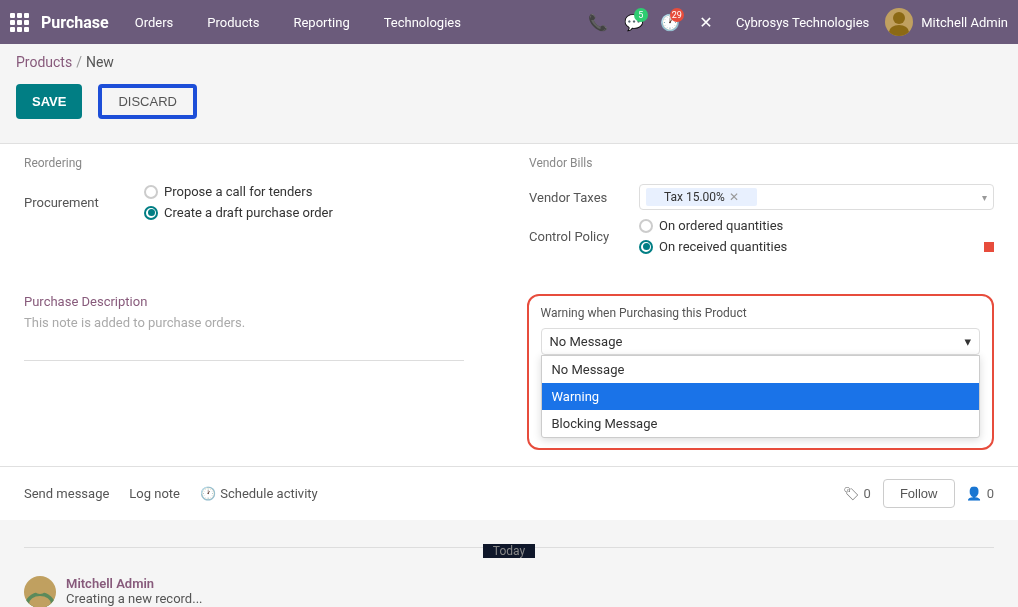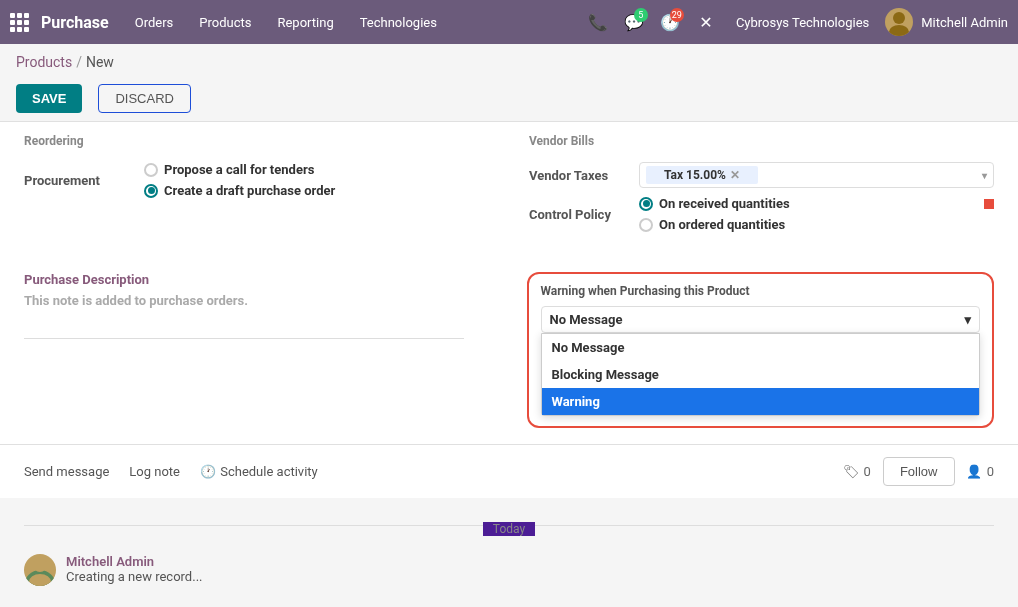--- a/index.html
+++ b/index.html
@@ -13,21 +13,21 @@
       height: 44px;
       padding: 0 10px;
       color: white;
       gap: 4px;
     }
     .topnav-logo {
       display: flex; align-items: center; gap: 8px; font-weight: bold; font-size: 16px; color: white; margin-right: 10px;
     }
     .grid-icon { display: grid; grid-template-columns: repeat(3,5px); gap: 2px; margin-right: 4px; }
     .grid-icon span { width: 5px; height: 5px; background: white; border-radius: 1px; display: block; }
-    .topnav-menu { display: flex; align-items: center; gap: 2px; flex: 1; }
+    .topnav-menu { display: flex; align-items: center; gap: 10px; flex: 1; }
     .topnav-item { color: white; padding: 6px 12px; border-radius: 4px; cursor: pointer; font-size: 13px; text-decoration: none; }
     .topnav-icons { display: flex; align-items: center; gap: 8px; color: white; }
     .nav-icon { width: 28px; height: 28px; display: flex; align-items: center; justify-content: center; cursor: pointer; font-size: 16px; color: white; position: relative; }
     .badge { position: absolute; top: 0; right: 0; background: #e74c3c; color: white; font-size: 9px; min-width: 14px; height: 14px; border-radius: 7px; display: flex; align-items: center; justify-content: center; padding: 0 2px; }
     .badge-green { background: #2ecc71; }
     .topnav-company { font-size: 13px; color: white; margin: 0 8px; }
     .avatar { width: 28px; height: 28px; border-radius: 50%; background: #c0a060; display: flex; align-items: center; justify-content: center; overflow: hidden; }
     .user-name { font-size: 13px; color: white; }
 
     
@@ -42,30 +42,29 @@
     .breadcrumb-sep { color: #999; }
     .breadcrumb-current { color: #555; }
 
     
     .toolbar { padding: 8px 16px; display: flex; gap: 16px; background: #f5f5f5; }
     .btn-save {
       background: #017e84; color: white; border: none; padding: 6px 16px;
       border-radius: 4px; cursor: pointer; font-size: 13px; font-weight: 600;
     }
     .btn-discard {
-      background: transparent; color: #555; border: 1px solid #1d4ed8; padding: 6px 16px;
+      background: transparent; color: #555; border: 4px solid #1d4ed8; padding: 6px 16px;
       border-radius: 4px; cursor: pointer; font-size: 13px;
     }
 
     
     .main-content {
       background: white;
-      margin: 0 0 0 0;
+      margin: 16px 0 0 0;
       border-top: 1px solid #e0e0e0;
-      font-weight: bold;
     }
 
     
     .form-section {
       padding: 12px 24px;
       background: white;
     }
     .section-header {
       font-size: 12px; color: #888; margin-bottom: 10px; padding-bottom: 4px;
     }
@@ -161,21 +160,21 @@
     
     .today-section { padding: 16px 0; background: #f5f5f5; }
     .today-divider {
       text-align: center; position: relative; margin: 0 24px 12px;
     }
     .today-divider::before {
       content: ''; position: absolute; top: 50%; left: 0; right: 0;
       height: 1px; background: #ddd;
     }
     .today-label {
-      position: relative; background: #4c1d95; padding: 0 10px;
+      position: relative; background: #0f172a; padding: 0 10px;
       font-size: 12px; color: #888; display: inline-block; margin-top: 8px;
     }
     .message-row { display: flex; align-items: flex-start; gap: 10px; padding: 6px 24px; }
     .avatar-small {
       width: 32px; height: 32px; border-radius: 50%; background: #c0a060;
       overflow: hidden; flex-shrink: 0;
     }
     .message-body { flex: 1; }
     .message-user { font-weight: 600; color: #875a7b; font-size: 13px; }
     .message-text { color: #555; font-size: 13px; }
@@ -270,30 +269,30 @@
                 <span>Tax 15.00%</span>
                 <span class="tax-tag-remove">✕</span>
               </span>
               <span class="tax-arrow">▾</span>
             </div>
           </div>
         </div>
         <div class="field-row">
           <div class="field-label-vendor">Control Policy</div>
           <div class="field-value radio-group">
+            <label class="radio-item">
+              <div class="radio-circle"></div>
+              <span class="radio-label">On ordered quantities</span>
+            </label>
             <label class="radio-item" style="display:flex;align-items:center;gap:6px;justify-content:space-between;width:100%;">
               <div style="display:flex;align-items:center;gap:6px;">
                 <div class="radio-circle selected"></div>
                 <span class="radio-label">On received quantities</span>
               </div>
               <div class="red-square"></div>
-            </label>
-            <label class="radio-item">
-              <div class="radio-circle"></div>
-              <span class="radio-label">On ordered quantities</span>
             </label>
           </div>
         </div>
       </div>
     </div>
   </div>
 
   <div class="purchase-desc-section">
     <div class="desc-col">
       <div class="desc-label">Purchase Description</div>
@@ -301,22 +300,22 @@
     </div>
 
     <div class="warning-col">
       <div class="warning-title">Warning when Purchasing this Product</div>
       <div class="warning-select-box">
         <span>No Message</span>
         <span>▾</span>
       </div>
       <div class="warning-dropdown">
         <div class="dropdown-item">No Message</div>
+        <div class="dropdown-item active">Warning</div>
         <div class="dropdown-item">Blocking Message</div>
-        <div class="dropdown-item active">Warning</div>
       </div>
     </div>
   </div>
 
 </div>
 
 <div class="bottom-bar">
   <span class="bottom-action">Send message</span>
   <span class="bottom-action">Log note</span>
   <span class="bottom-action">

